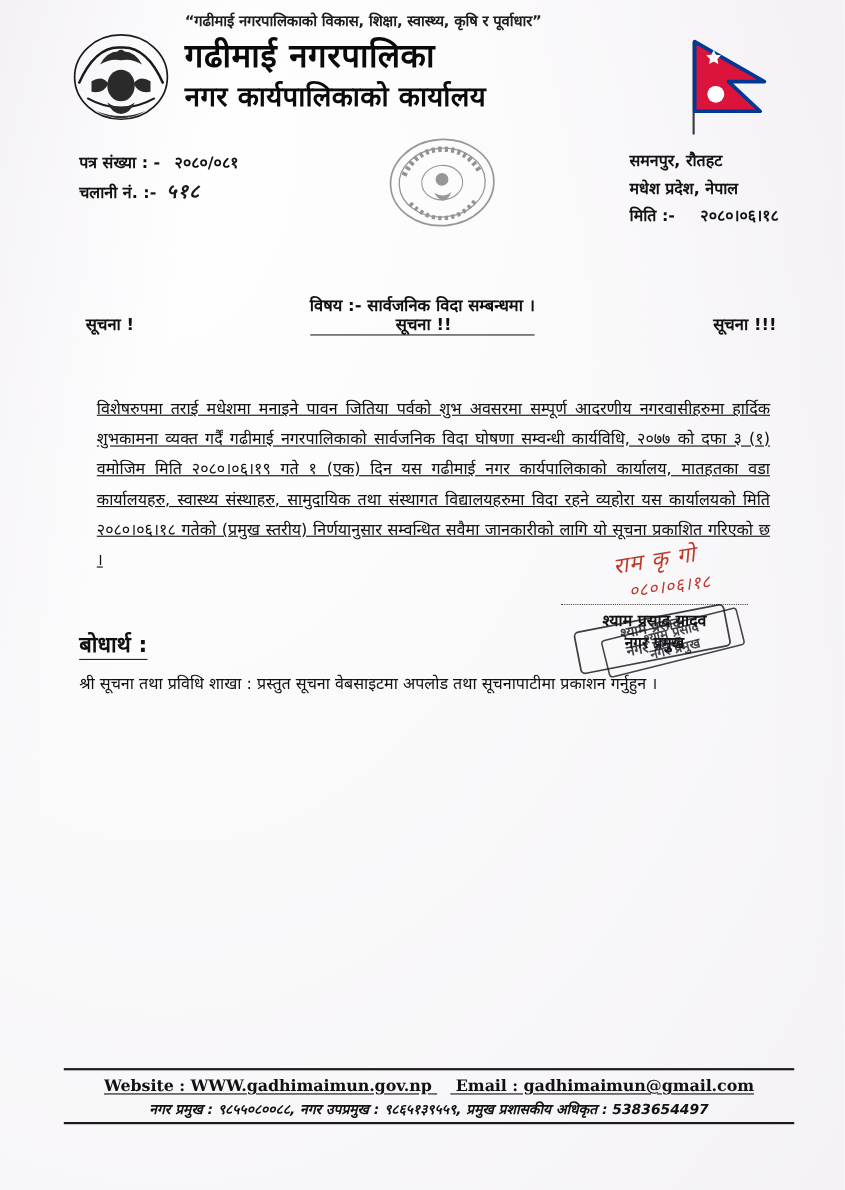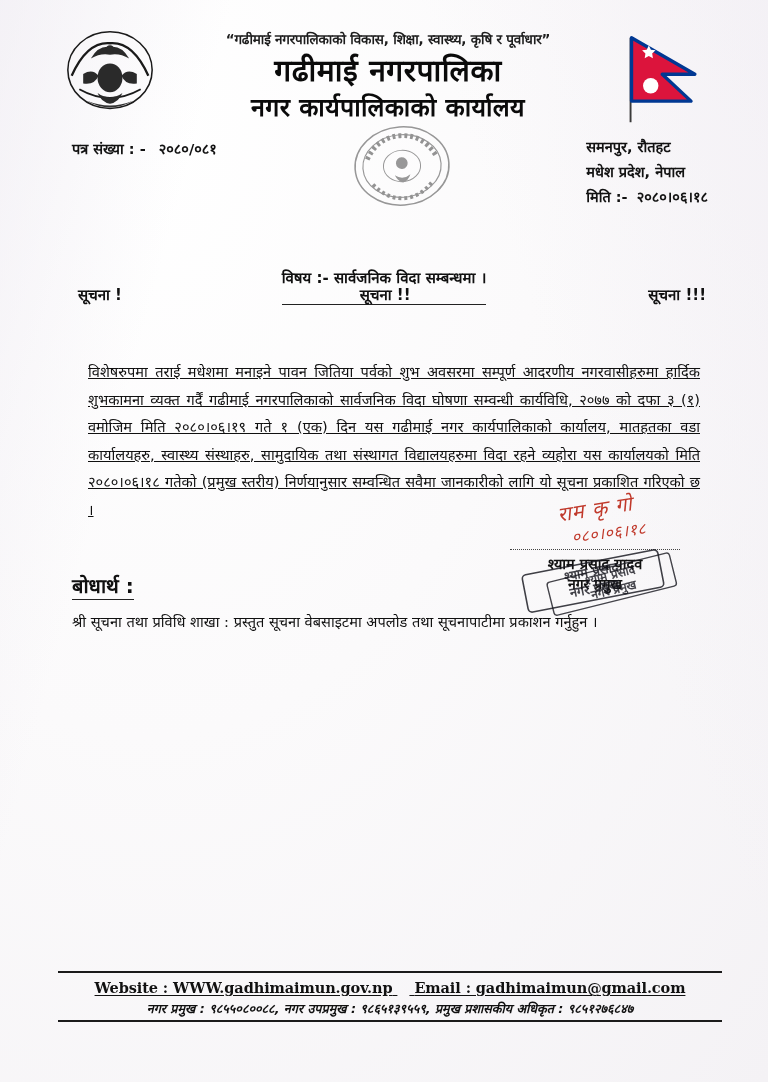--- a/index.html
+++ b/index.html
@@ -40,22 +40,22 @@
     left: 62px; top: 16px;
     width: 96px; height: 92px;
   }
   .flag-right {
     position: absolute;
     right: 52px; top: 22px;
     width: 96px; height: 96px;
   }
   .head-text {
     position: absolute;
-    left: 168px; right: 160px; top: 20px;
-    text-align: center;
+    left: 168px; right: 160px; top: 0;
+    text-align: left;
   }
   .tagline {
     font-size: 13.5px;
     font-weight: 700;
     letter-spacing: -0.2px;
     color: #1d1d1d;
     white-space: nowrap;
   }
   .subtagline {
     font-size: 13.5px;
@@ -336,28 +336,32 @@
         <path d="M47 56 q8 6 16 0 q-3 7 -8 8 q-5 -1 -8 -8 z"></path>
       </g>
     </svg>
   </div>
 
   <div class="meta-left">
     <div>
       <span>पत्र संख्या : -</span>
       <span style="margin-left:8px">२०८०/०८१</span>
     </div>
+    <div>
+      <span>चलानी नं. :-</span>
+      <span class="handwrite" style="margin-left:4px">५१८</span>
+    </div>
   </div>
 
   <div class="meta-right">
     <div>समनपुर, रौतहट</div>
     <div>मधेश प्रदेश, नेपाल</div>
     <div>
       <span>मिति :-</span>
-      <span style="margin-left:4px">२०८०।०६।१८</span>
+      <span style="margin-left:18px">२०८०।०६।१८</span>
     </div>
   </div>
 
   <div class="subject-wrap">
     <span class="subject">विषय :- सार्वजनिक विदा सम्बन्धमा ।</span>
   </div>
 
   <div class="notice-row">
     <span class="notice">सूचना !</span>
     <span class="notice">सूचना !!</span>
@@ -400,16 +404,16 @@
     </div>
   </div>
 
   <div class="footer">
     <div class="footer-rule-top"></div>
     <div class="footer-web">
       <span>Website : WWW.gadhimaimun.gov.np</span>
       <span class="gap"></span>
       <span>Email : gadhimaimun@gmail.com</span>
     </div>
-    <div class="footer-phones">नगर प्रमुख : ९८५५०८००८८, नगर उपप्रमुख : ९८६५१३९५५९, प्रमुख प्रशासकीय अधिकृत : ९८५१२७६८४७</div>
+    <div class="footer-phones">नगर प्रमुख : ९८५५०८००८८, नगर उपप्रमुख : ९८६५१३९५५९, प्रमुख प्रशासकीय अधिकृत : 5383654497</div>
     <div class="footer-rule-bottom"></div>
   </div>
 </div>
 
 </body></html>

